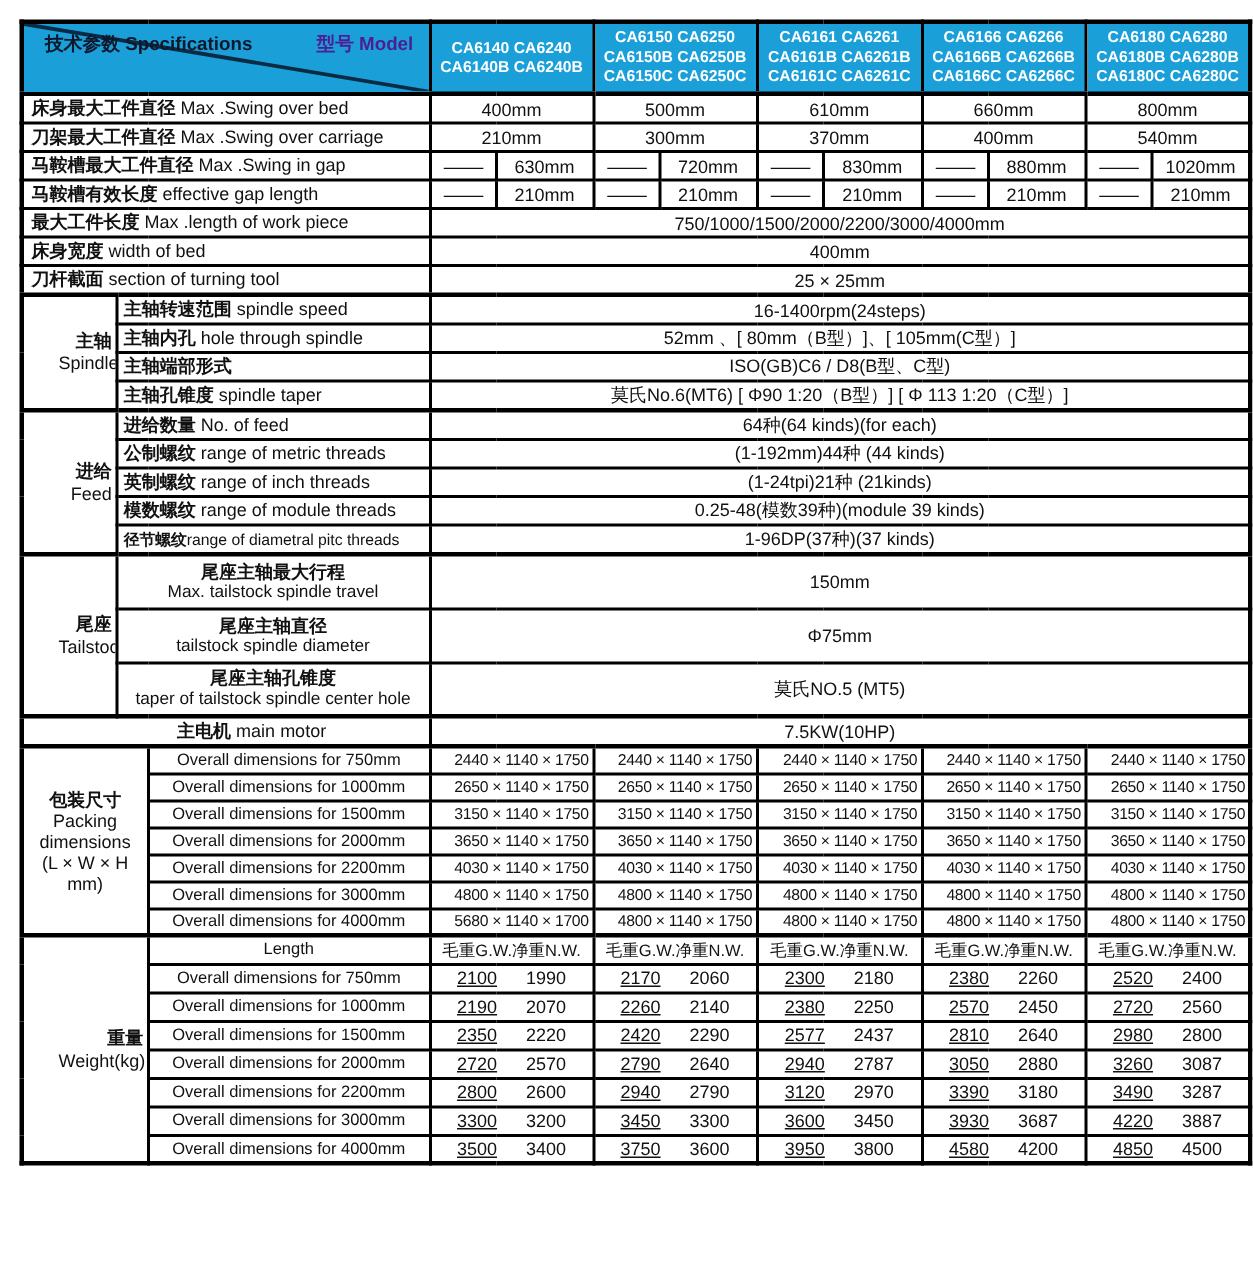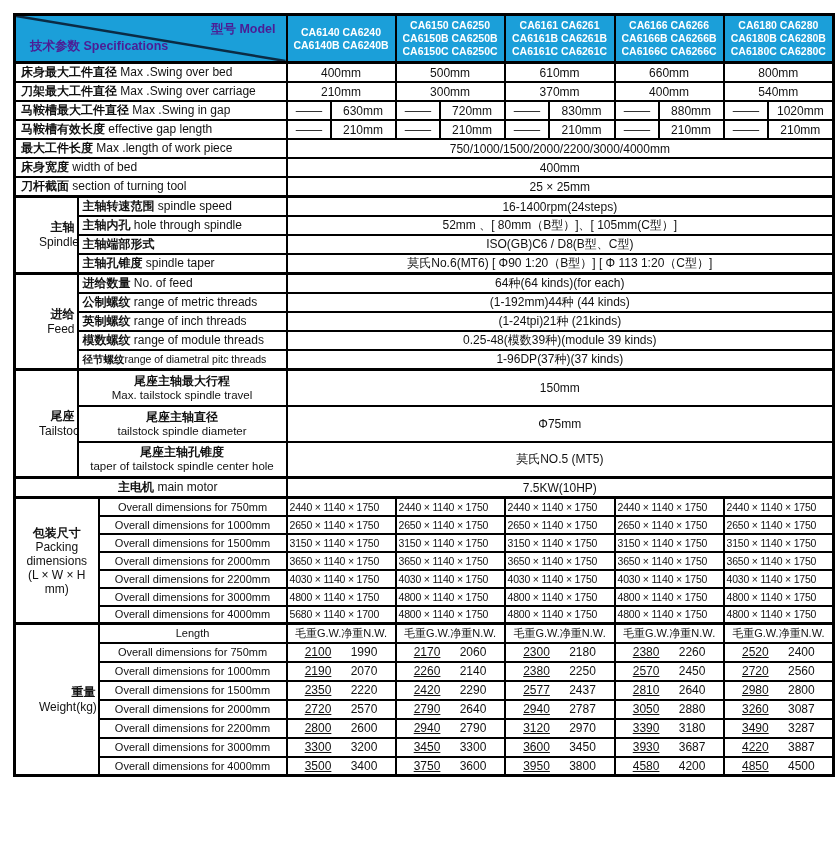--- a/index.html
+++ b/index.html
@@ -14,37 +14,37 @@
   tr.h-fd{height:18px;}
   tr.h-ts{height:36px;}
   tr.h-mm{height:20px;}
   tr.h-pk{height:18px;}
   tr.h-wt{height:19px;}
   tr.sect > td{border-top-width:3px;}
   tr.h-header > td{border-bottom-width:3px;}
   
   td.corner{position:relative;background:#1b9fd9;padding:0;}
   .corner-top{position:absolute;top:5px;right:10px;color:#4c1d95;font-weight:bold;font-size:12.5px;}
-  .corner-bottom{position:absolute;bottom:6px;left:14px;color:#4c1d95;font-weight:bold;font-size:12.5px;}
+  .corner-bottom{position:absolute;bottom:23px;left:14px;color:#0f172a;font-weight:bold;font-size:12.5px;}
   svg.diag{position:absolute;left:0;top:0;width:100%;height:100%;display:block;}
   td.model{background:#1b9fd9;color:#fff;font-weight:bold;font-size:10.5px;text-align:center;line-height:13px;padding:0;}
   
   td.lbl{text-align:left;padding-left:5px;}
   td.lbl b, td.sublbl b, .zhb{font-weight:bold;}
   td.val{text-align:center;}
   td.sublbl{text-align:left;padding-left:4px;}
   td.sublbl.small{font-size:10.5px;}
   td.tslbl{text-align:center;line-height:14px;}
   td.tslbl .en{font-size:11.5px;}
   td.grp{text-align:right;line-height:15px;padding-left:23px;}
   td.grp .en{font-size:12px;}
   td.pgrp{line-height:14px;font-size:12px;text-align:center;}
   td.ctr{text-align:center;padding-left:36px;}
   td.sublbl2{text-align:center;font-size:11px;}
-  td.pval{text-align:left;font-size:10.5px;letter-spacing:-0.2px;}
+  td.pval{text-align:right;font-size:10.5px;letter-spacing:-0.2px;}
   td.whdr{text-align:center;font-size:11px;padding:0;}
   td.wval{text-align:center;font-size:12px;padding:0;}
   td.wval .gw{display:inline-block;min-width:34px;text-align:center;margin-right:12px;text-decoration:underline;}
   td.wval .nw{display:inline-block;min-width:34px;text-align:center;}
   .dashv{display:inline-block;transform:scaleX(2.2);}
 </style>
 </head>
 <body>
 
 <div class="page">

